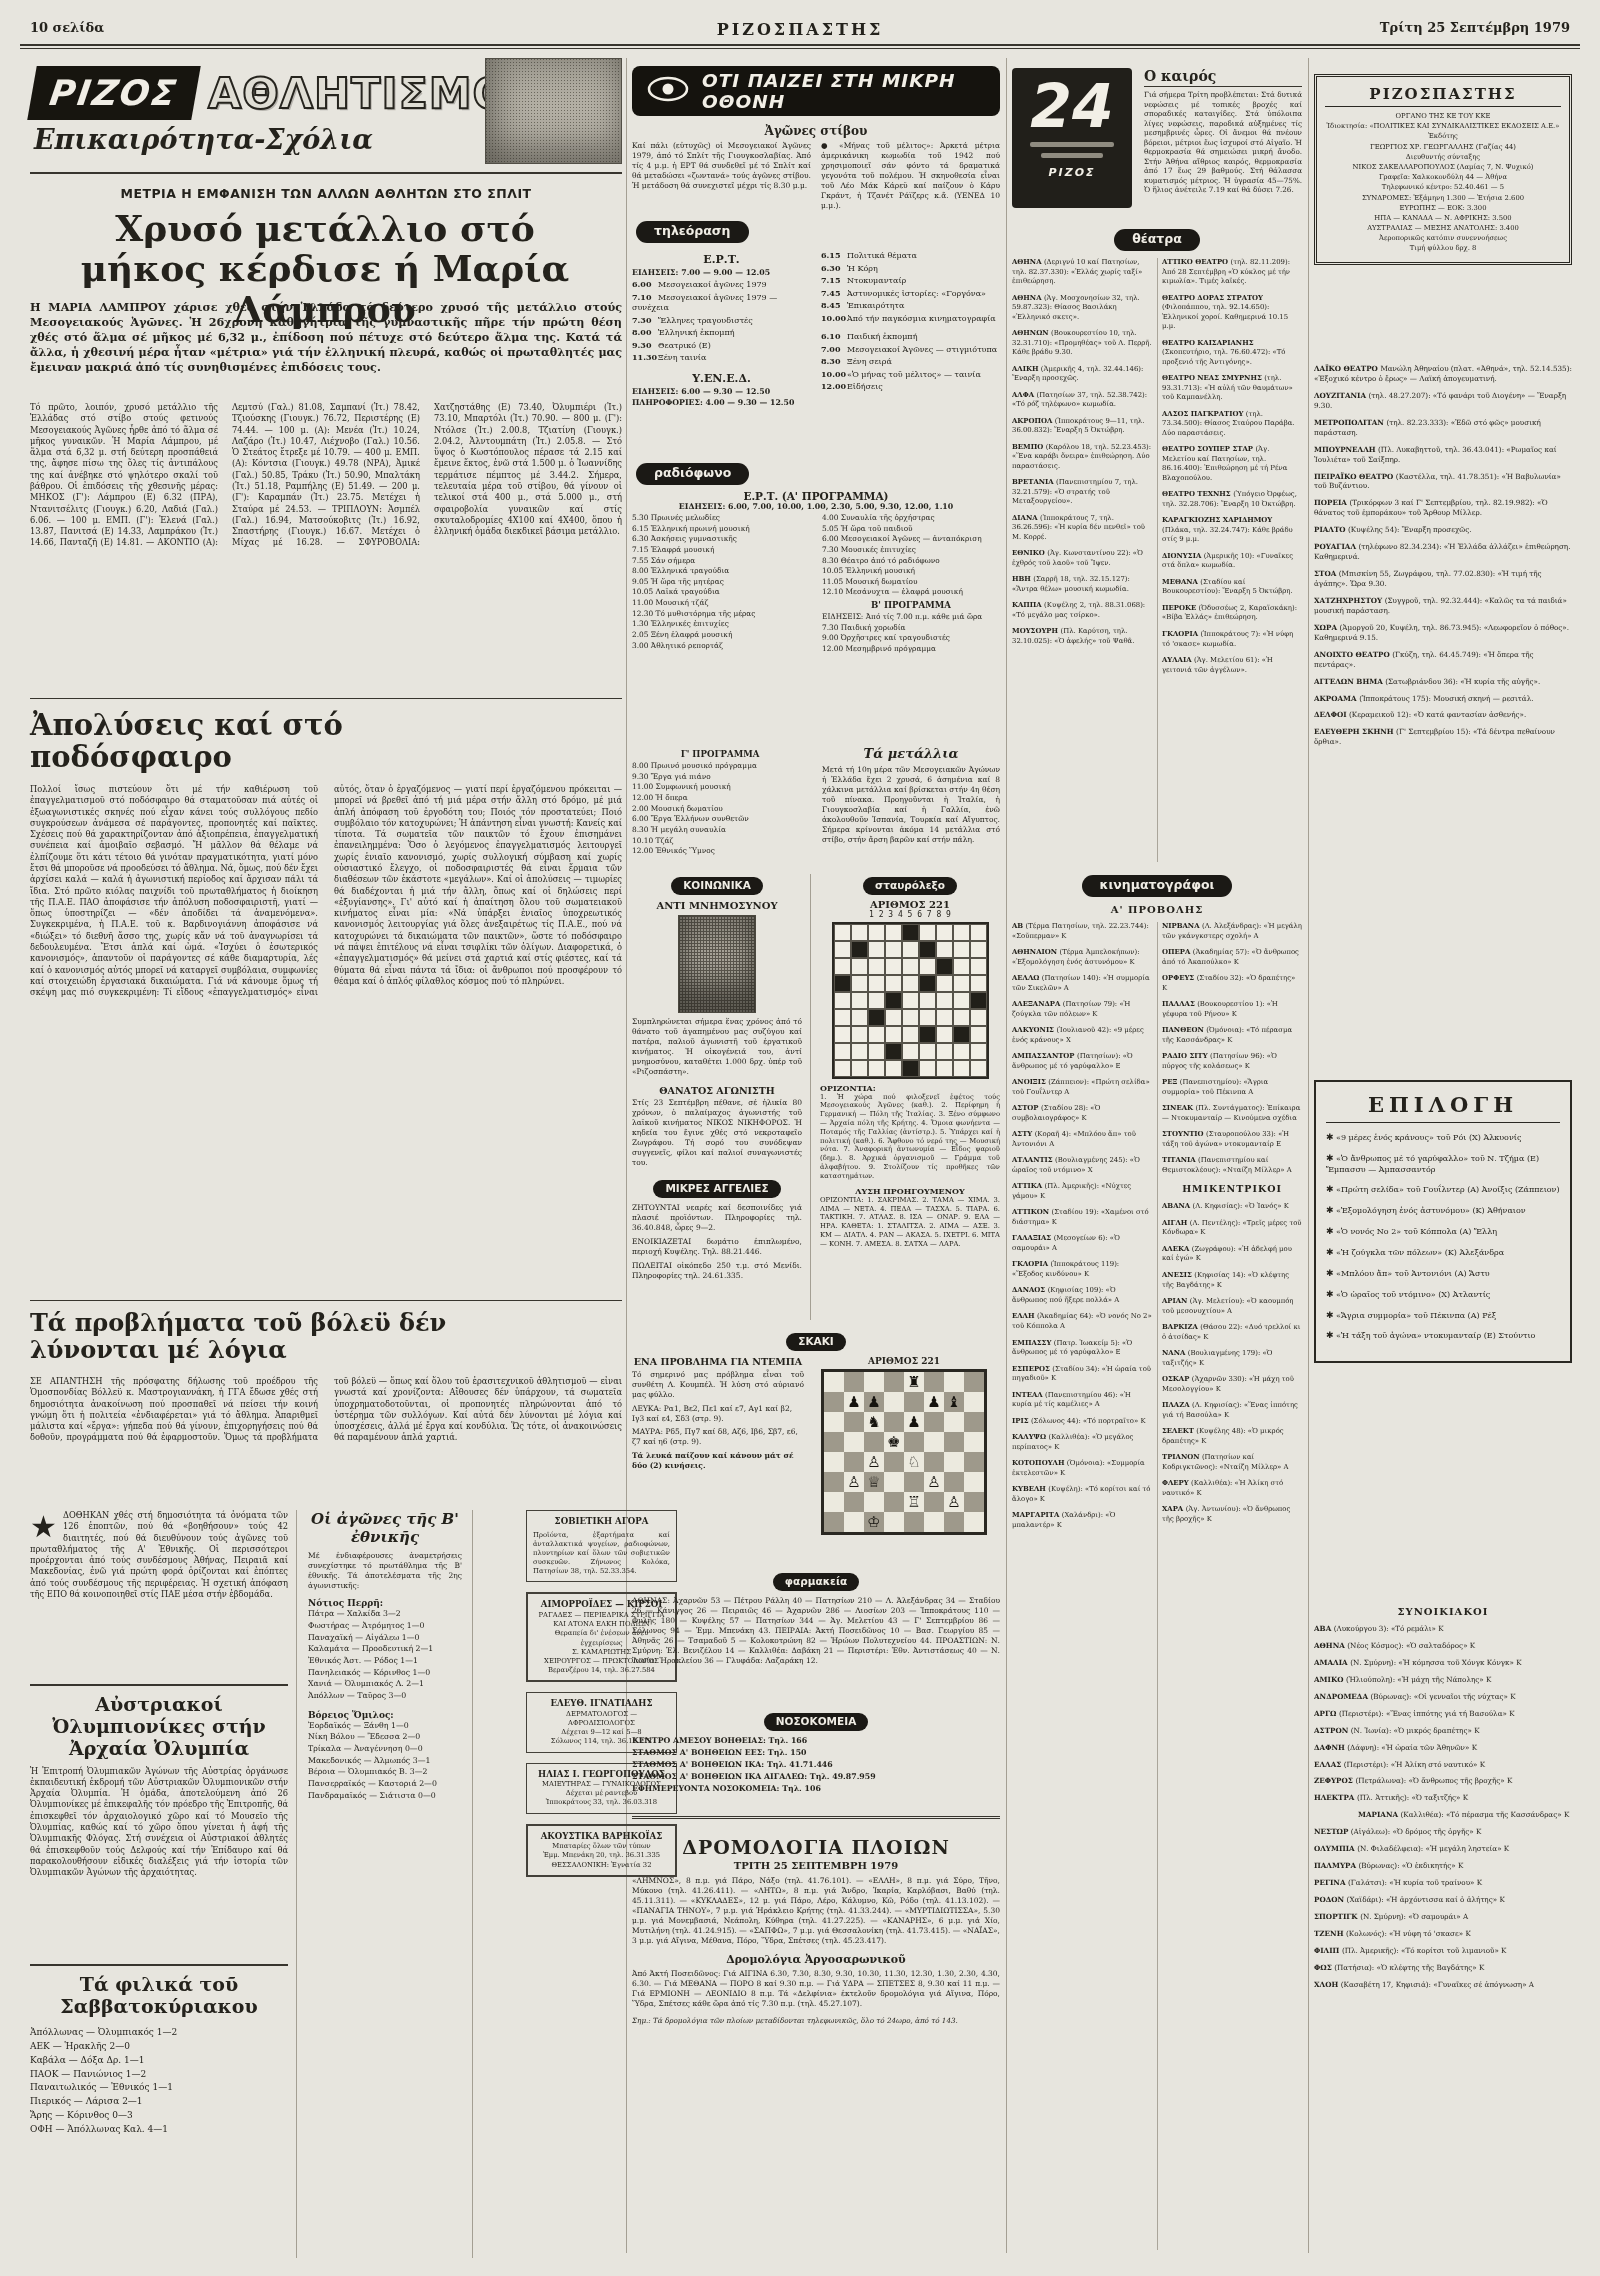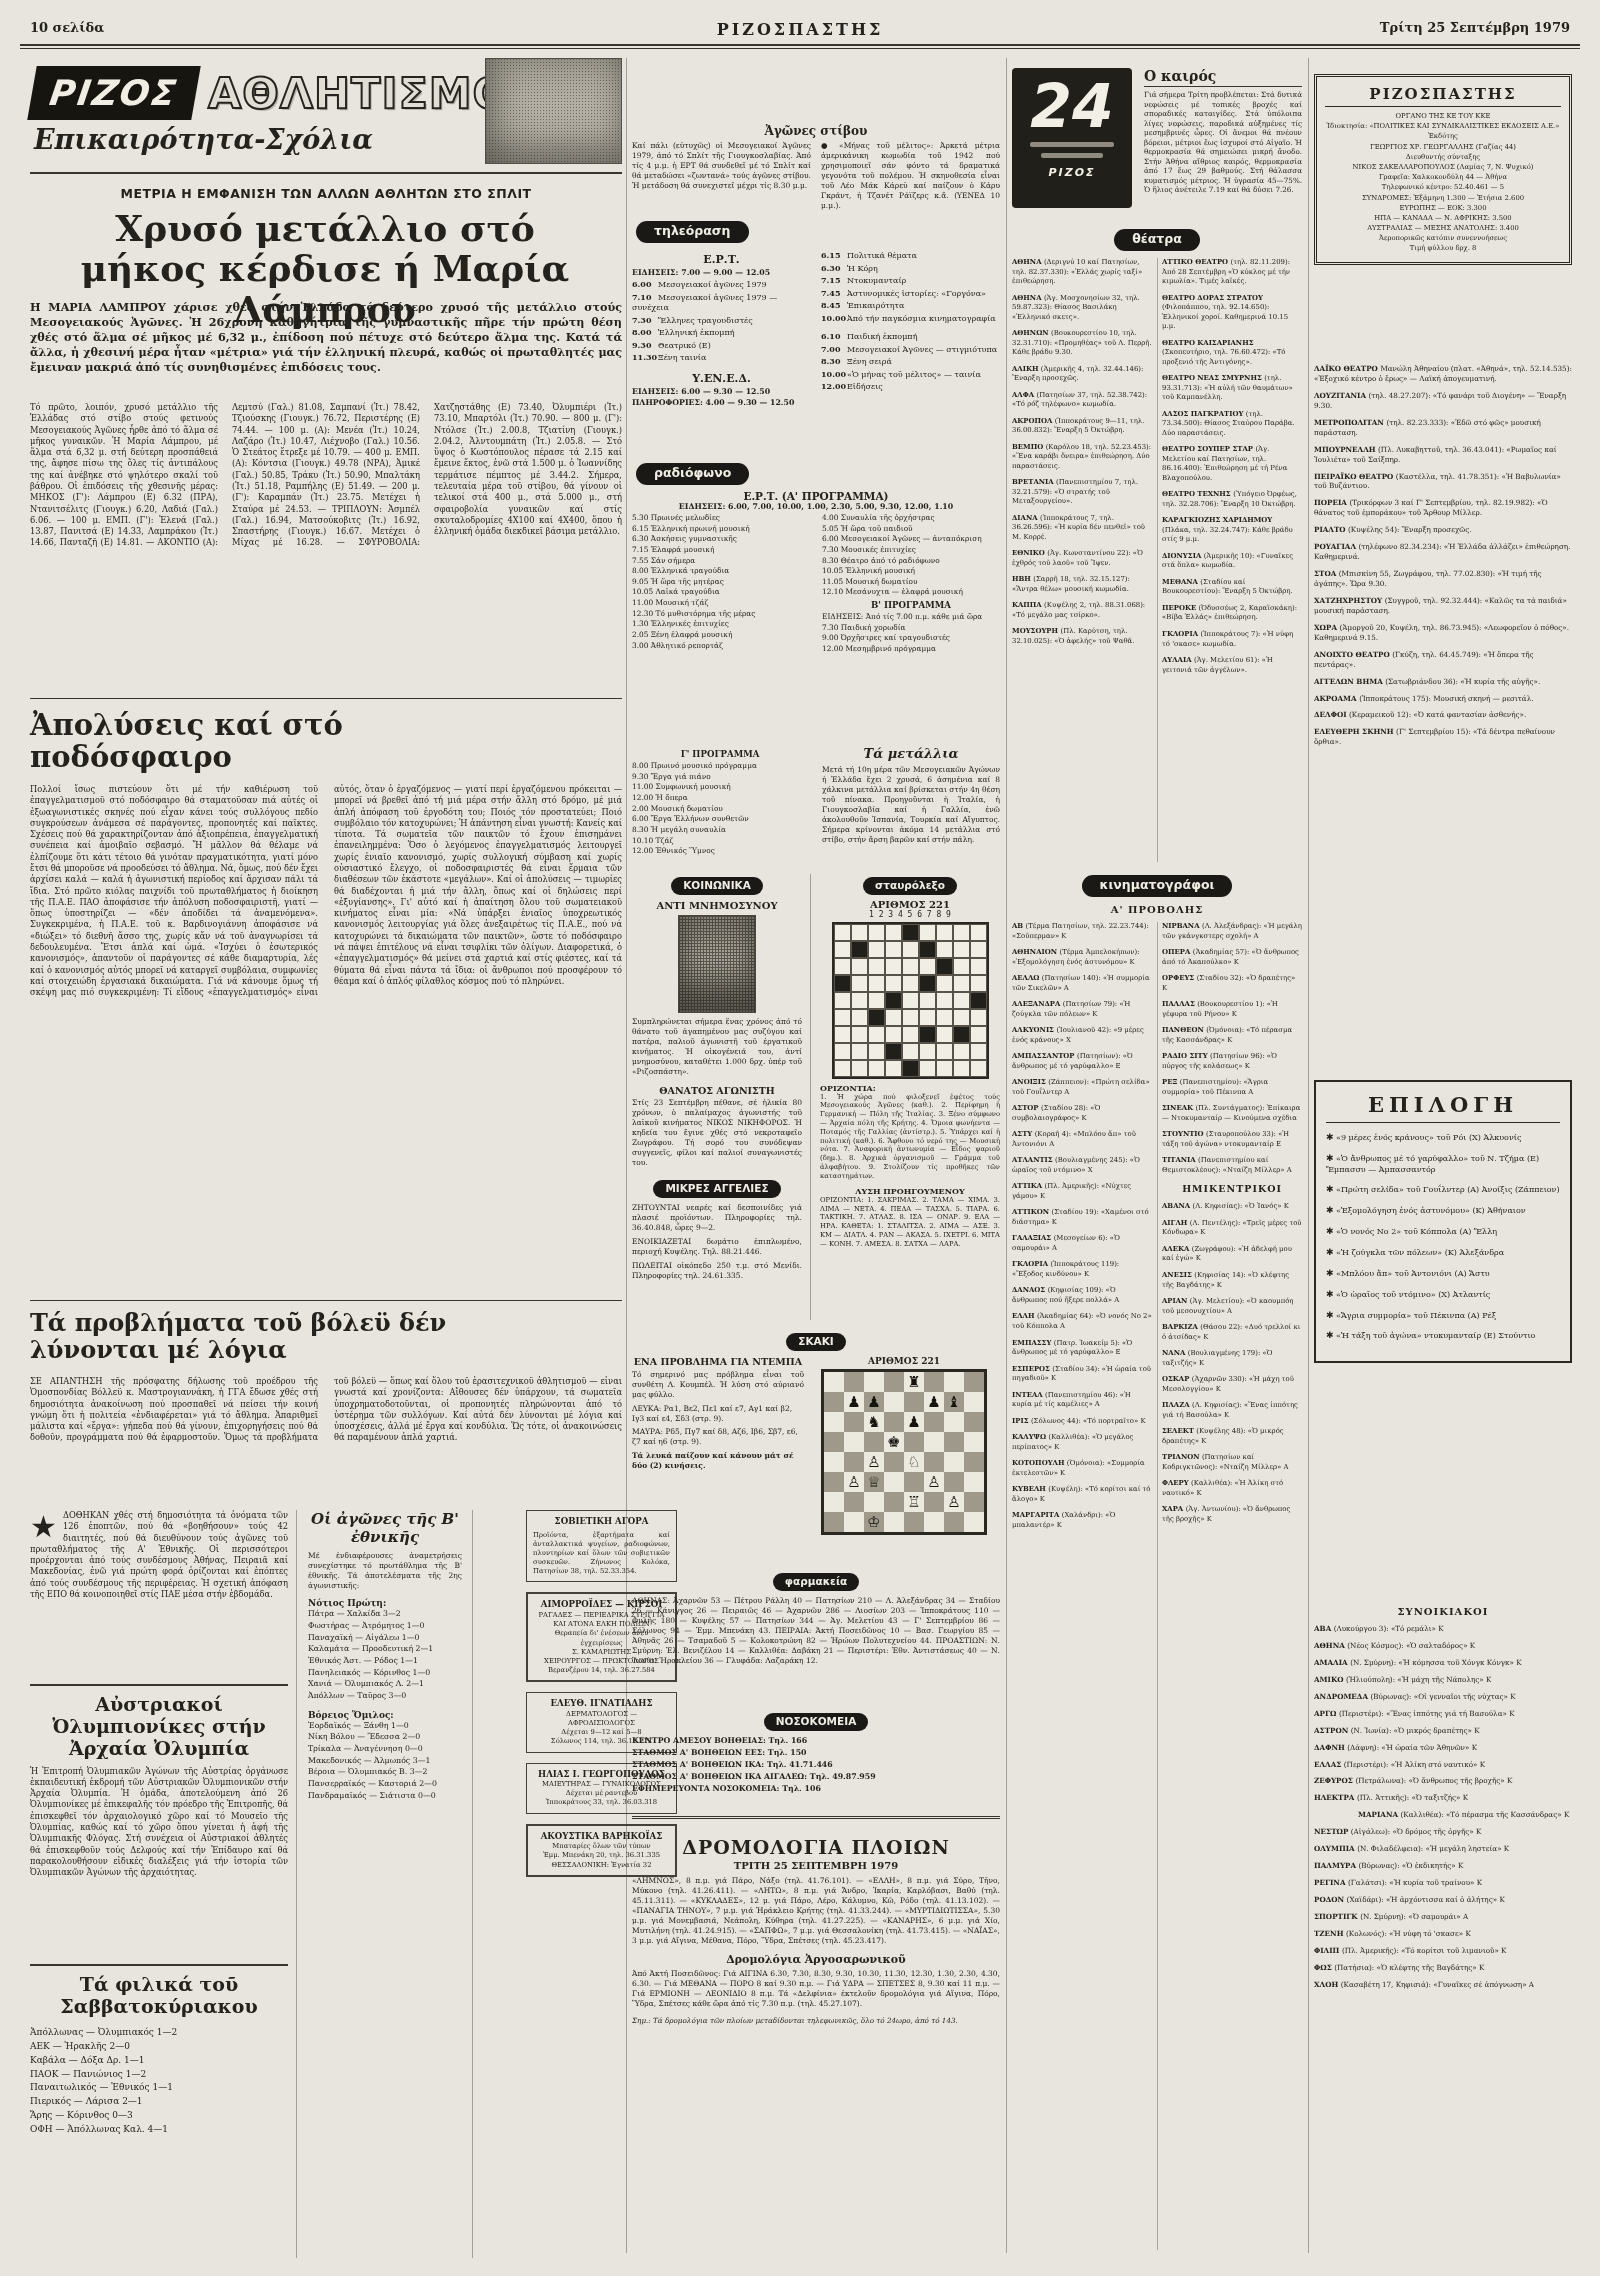--- a/index.html
+++ b/index.html
@@ -135,21 +135,21 @@
           <div class="res">Παναιτωλικός — Ἐθνικός 1—1</div>
           <div class="res">Πιερικός — Λάρισα 2—1</div>
           <div class="res">Ἄρης — Κόρινθος 0—3</div>
           <div class="res">ΟΦΗ — Ἀπόλλωνας Καλ. 4—1</div>
         </div>
     </div>
 
     <div class="abs" style="left:278px;top:1452px;width:154px;">
       <div class="b c i" style="font-size:15px;line-height:1.2;">Οἱ ἀγῶνες τῆς Β' ἐθνικῆς</div>
       <div class="body7 j" style="margin-top:5px;">Μέ ἐνδιαφέρουσες ἀναμετρήσεις συνεχίστηκε τό πρωτάθλημα τῆς Β' ἐθνικῆς. Τά ἀποτελέσματα τῆς 2ης ἀγωνιστικῆς:</div>
-      <div class="b" style="font-size:9px;margin-top:7px;">Νότιος Πρώτη:</div>
+      <div class="b" style="font-size:9px;margin-top:7px;">Νότιος Περρῆ:</div>
       <div>
 
       <div style="font-size:7.8px;line-height:1.5;">Πάτρα — Χαλκίδα 3—2</div>
           <div style="font-size:7.8px;line-height:1.5;">Φωστήρας — Ἀτρόμητος 1—0</div>
           <div style="font-size:7.8px;line-height:1.5;">Παναχαϊκή — Αἰγάλεω 1—0</div>
           <div style="font-size:7.8px;line-height:1.5;">Καλαμάτα — Προοδευτική 2—1</div>
           <div style="font-size:7.8px;line-height:1.5;">Ἐθνικός Ἀστ. — Ρόδος 1—1</div>
           <div style="font-size:7.8px;line-height:1.5;">Πανηλειακός — Κόρινθος 1—0</div>
           <div style="font-size:7.8px;line-height:1.5;">Χανιά — Ὀλυμπιακός Λ. 2—1</div>
           <div style="font-size:7.8px;line-height:1.5;">Ἀπόλλων — Ταῦρος 3—0</div>
@@ -200,20 +200,29 @@
       <div class="l">ΑΚΟΥΣΤΙΚΑ ΒΑΡΗΚΟΪΑΣ</div>
           <div class="l">Μπαταρίες ὅλων τῶν τύπων</div>
           <div class="l">Ἐμμ. Μπενάκη 20, τηλ. 36.31.335</div>
           <div class="l">ΘΕΣΣΑΛΟΝΙΚΗ: Ἐγνατία 32</div>
         </div>
     </div>
   </div>
 
   <div class="abs" style="left:632px;top:58px;width:368px;height:2200px;">
 
+    <div class="abs tvbanner" style="left:0;top:8px;width:368px;height:50px;">
+      <span>
+        <svg width="44" height="28" viewBox="0 0 44 28">
+            <ellipse cx="22" cy="14" rx="19" ry="11" fill="none" stroke="#f2efe6" stroke-width="2.5"></ellipse>
+            <circle cx="22" cy="14" r="5.5" fill="#f2efe6"></circle>
+          </svg>
+      </span>
+      <span class="t">ΟΤΙ ΠΑΙΖΕΙ ΣΤΗ ΜΙΚΡΗ ΟΘΟΝΗ</span>
+    </div>
 
     <div class="abs" style="left:0;top:66px;width:368px;">
       <div class="b c" style="font-size:12px;">Ἀγῶνες στίβου</div>
       <div class="cols2" style="column-gap:10px;margin-top:3px;">
         <div class="body7 j">Καί πάλι (εὐτυχῶς) οἱ Μεσογειακοί Ἀγῶνες 1979, ἀπό τό Σπλίτ τῆς Γιουγκοσλαβίας. Ἀπό τίς 4 μ.μ. ἡ ΕΡΤ θά συνδεθεῖ μέ τό Σπλίτ καί θά μεταδώσει «ζωντανά» τούς ἀγῶνες στίβου. Ἡ μετάδοση θά συνεχιστεῖ μέχρι τίς 8.30 μ.μ.</div>
         <div class="body7 j" style="margin-top:4px;">● «Μήνας τοῦ μέλιτος»: Ἀρκετά μέτρια ἀμερικάνικη κωμωδία τοῦ 1942 πού χρησιμοποιεῖ σάν φόντο τά δραματικά γεγονότα τοῦ πολέμου. Ἡ σκηνοθεσία εἶναι τοῦ Λέο Μάκ Κάρεϋ καί παίζουν ὁ Κάρυ Γκράντ, ἡ Τζανέτ Ράϊζερς κ.ἄ. (ΥΕΝΕΔ 10 μ.μ.).</div>
       </div>
     </div>
 
     <div class="abs" style="left:4px;top:162px;">

